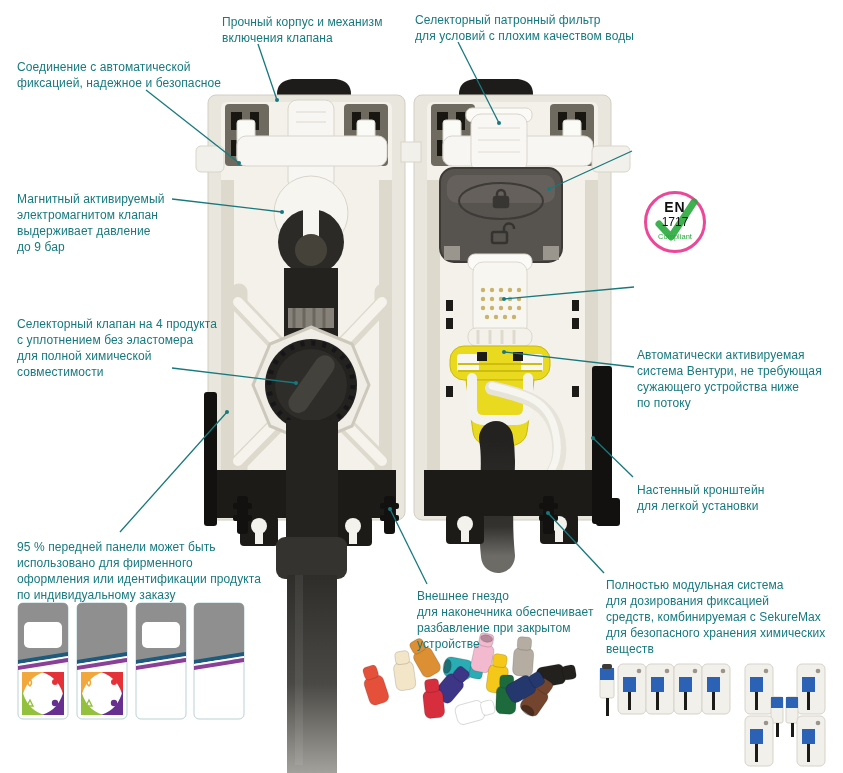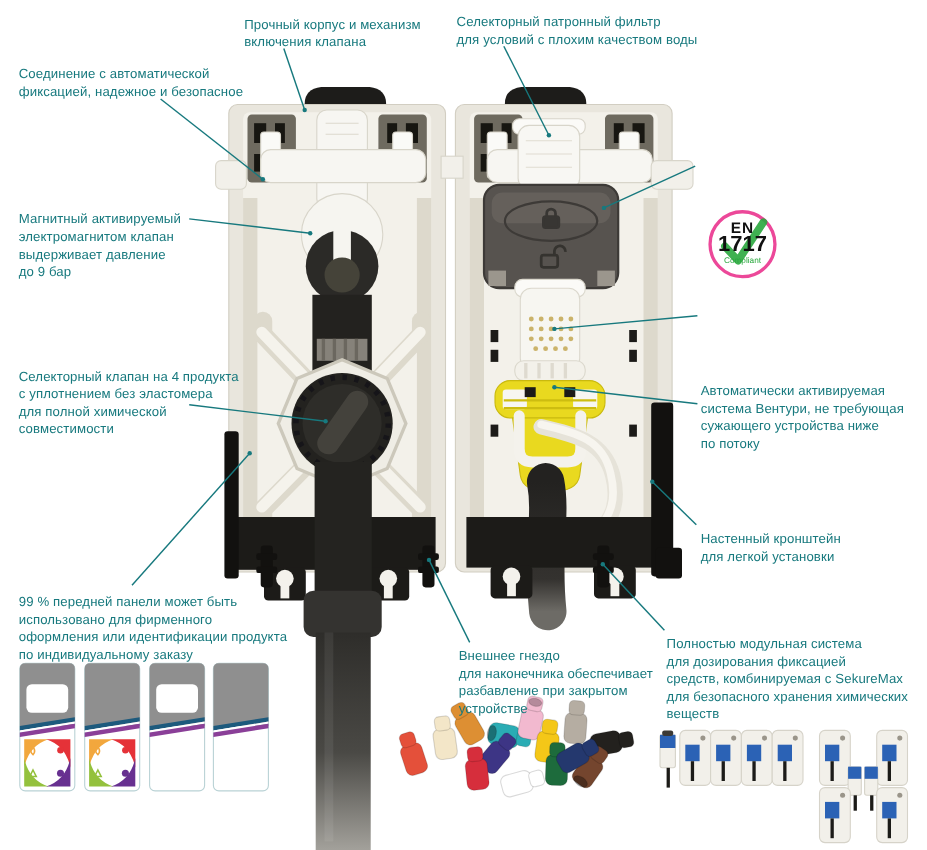--- a/index.html
+++ b/index.html
@@ -8,21 +8,21 @@
   .stage{position:absolute;inset:0;}
   svg.art{position:absolute;left:0;top:0;display:block;}
   .label{position:absolute;color:#17797e;font-size:12px;line-height:16px;
          white-space:pre-line;letter-spacing:.1px;}
   .badge{position:absolute;left:644px;top:191px;width:56px;height:56px;
          border:3px solid #ec4899;border-radius:50%;background:#fff;}
   .badge svg{position:absolute;left:0;top:0;}
   .badge .b-en{position:absolute;left:50%;top:6px;transform:translateX(-50%);
          font-weight:bold;font-size:14px;line-height:14px;color:#101010;letter-spacing:1px;}
   .badge .b-code{position:absolute;left:50%;top:20px;transform:translateX(-50%);
-         font-weight:bold;font-size:20px;line-height:16px;color:#101010;}
+         font-weight:normal;font-size:12px;line-height:16px;color:#101010;}
   .badge .b-comp{position:absolute;left:50%;top:39px;transform:translateX(-50%);
          font-size:7.5px;line-height:8px;color:#2aa83e;}
 </style>
 </head>
 <body>
 
 <div class="stage">
 
 <svg class="art" width="843" height="773" viewBox="0 0 843 773">
   <defs>
@@ -511,25 +511,25 @@
 <div class="label" style="left:17px;top:191px">Магнитный активируемый
 электромагнитом клапан
 выдерживает давление
 до 9 бар</div>
 <div class="label" style="left:637px;top:347px">Автоматически активируемая
 система Вентури, не требующая
 сужающего устройства ниже
 по потоку</div>
 <div class="label" style="left:637px;top:482px">Настенный кронштейн
 для легкой установки</div>
-<div class="label" style="left:17px;top:334px">Селекторный клапан на 4 продукта
+<div class="label" style="left:17px;top:316px">Селекторный клапан на 4 продукта
 с уплотнением без эластомера
 для полной химической
 совместимости</div>
-<div class="label" style="left:17px;top:539px">99 % передней панели может быть
+<div class="label" style="left:17px;top:539px">95 % передней панели может быть
 использовано для фирменного
 оформления или идентификации продукта
 по индивидуальному заказу</div>
 <div class="label" style="left:417px;top:588px">Внешнее гнездо
 для наконечника обеспечивает
 разбавление при закрытом
 устройстве</div>
 <div class="label" style="left:606px;top:577px">Полностью модульная система
 для дозирования фиксацией
 средств, комбинируемая с SekureMax

